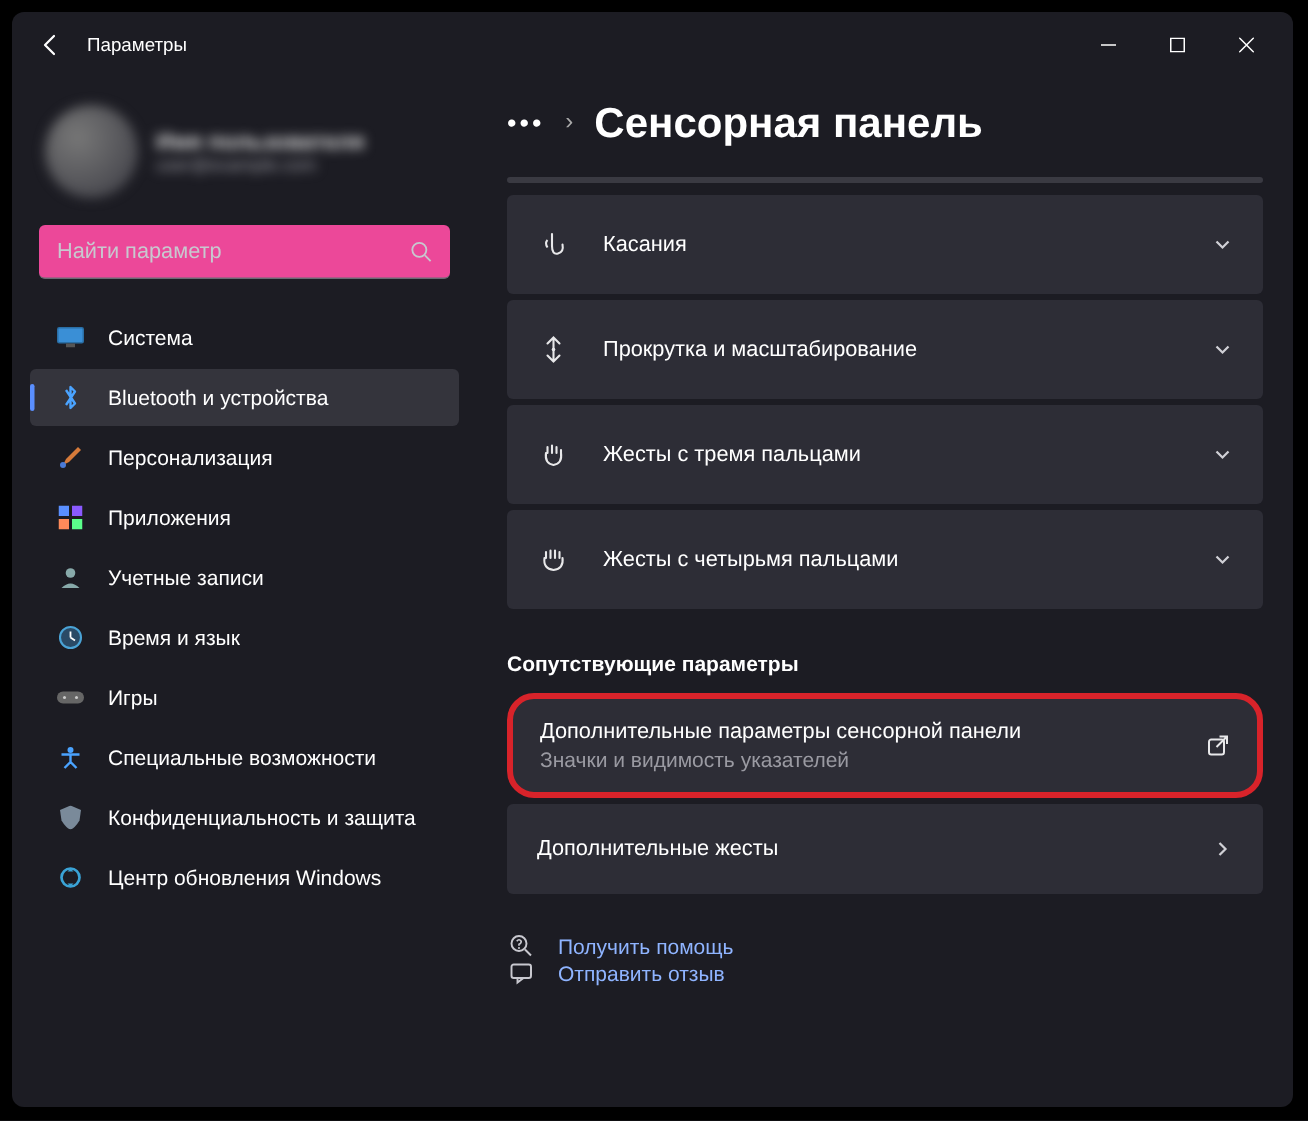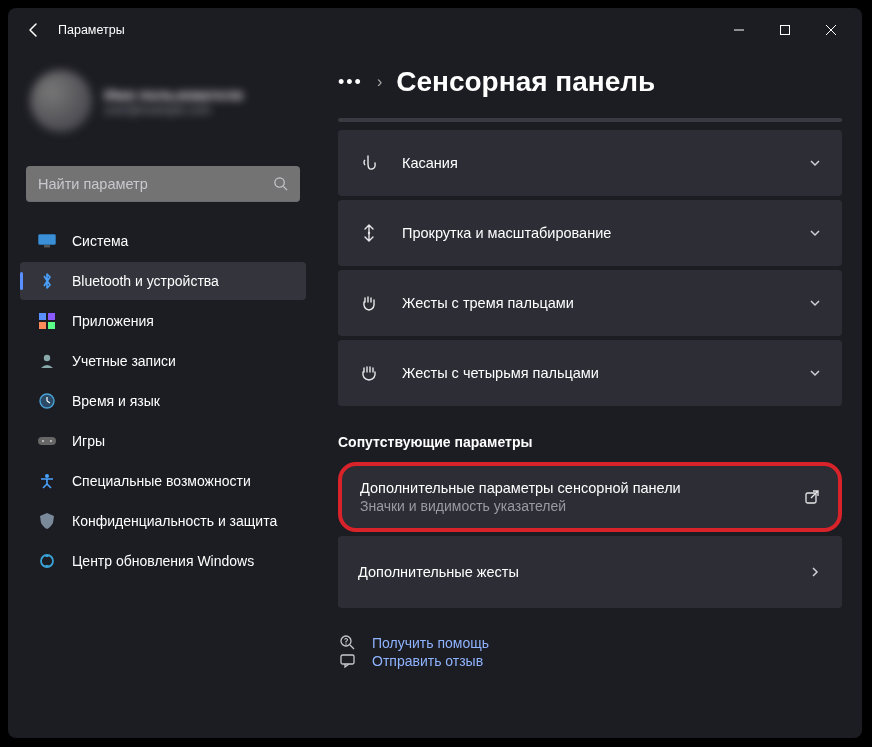--- a/index.html
+++ b/index.html
@@ -60,23 +60,23 @@
     padding: 8px 10px 18px 10px;
     filter: blur(4px);
   }
   .avatar {
     width: 62px; height: 62px; border-radius: 50%;
     background: radial-gradient(circle at 35% 35%, #777, #3a3a42);
   }
   .profile-text .pname { font-size: 15px; font-weight: 600; color: #ddd; }
   .profile-text .pemail { font-size: 12px; color: #9a9aa2; }
   .search {
-    margin: 16px 6px 16px 6px;
+    margin: 0 6px 16px 6px;
     height: 36px;
-    background: #737373;
+    background: #ec4899;
     border-bottom: 1px solid #6a6a72;
     border-radius: 4px;
     display: flex; align-items: center;
     padding: 0 12px;
     color: #c8c8cf;
     font-size: 14.5px;
   }
   .search input {
     flex: 1; background: transparent; border: none;
     color: #fff; font-size: 14.5px; outline: none;
@@ -230,20 +230,29 @@
         <div class="nav-item active">
           <span class="nav-icon">
             <svg width="12" height="18" viewBox="0 0 12 18">
                 <path d="M3 4 L9 13 L6 16 L6 2 L9 5 L3 14" stroke="#4aa3ff" stroke-width="1.6" fill="none" stroke-linejoin="round"></path>
               </svg>
           </span>
           <span>Bluetooth и устройства</span>
         </div>
 
 
+        <div class="nav-item">
+          <span class="nav-icon">
+            <svg width="16" height="16" viewBox="0 0 16 16">
+                <path d="M3 13 L5 9 L13 1 L15 3 L7 11 Z" fill="#d67a3a"></path>
+                <circle cx="3" cy="13" r="2" fill="#4a7ad6"></circle>
+              </svg>
+          </span>
+          <span>Персонализация</span>
+        </div>
 
         <div class="nav-item">
           <span class="nav-icon">
             <svg width="16" height="16" viewBox="0 0 16 16">
                 <rect x="0" y="0" width="7" height="7" fill="#5a8fff"></rect>
                 <rect x="9" y="0" width="7" height="7" fill="#8a5aff"></rect>
                 <rect x="0" y="9" width="7" height="7" fill="#ff8a5a"></rect>
                 <rect x="9" y="9" width="7" height="7" fill="#5aff8a"></rect>
               </svg>
           </span>
@@ -390,21 +399,21 @@
           <div class="rsub">Значки и видимость указателей</div>
         </div>
         <span>
           <svg width="16" height="16" viewBox="0 0 16 16">
               <rect x="2" y="4" width="10" height="10" rx="1.5" stroke="#e8e8ea" stroke-width="1.3" fill="none"></rect>
               <path d="M9 2 L14 2 L14 7 M14 2 L7 9" stroke="#e8e8ea" stroke-width="1.3" fill="none"></path>
             </svg>
         </span>
       </div>
 
-      <div class="related-row" style="height:72px;">
+      <div class="related-row" style="height:60px;">
         <div class="rtexts">
           <div class="rtitle">Дополнительные жесты</div>
         </div>
         <span>
           <svg width="14" height="14" viewBox="0 0 14 14">
               <path d="M5 3 L9 7 L5 11" stroke="#d0d0d6" stroke-width="1.5" fill="none"></path>
             </svg>
         </span>
       </div>
 

